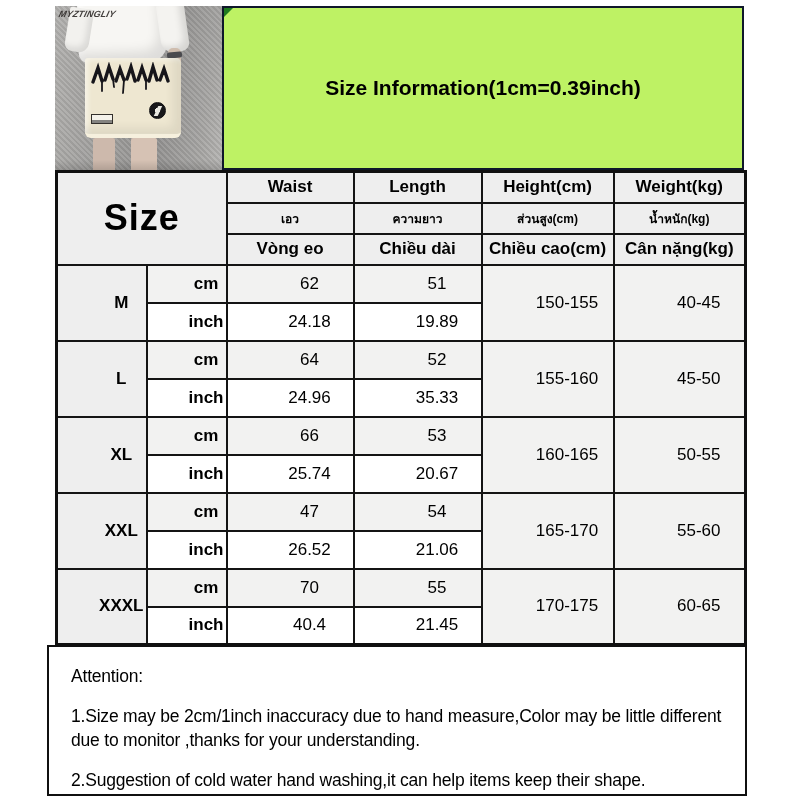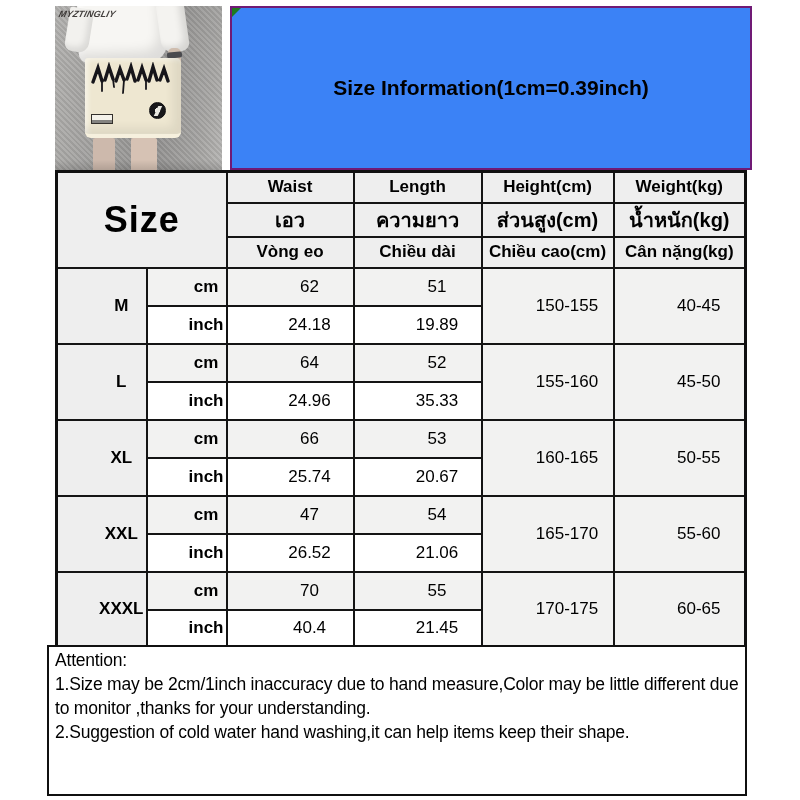--- a/index.html
+++ b/index.html
@@ -70,22 +70,22 @@
   .leg { position: absolute; top: 132px; height: 32px; background: #d6c2b4; }
   .leg.left  { left: 38px; width: 22px; border-radius: 2px 2px 0 0; background: #cdb9ac; }
   .leg.right { left: 76px; width: 26px; border-radius: 2px 2px 0 0; }
   .floor-shadow {
     position:absolute; left:0; bottom:0; width:100%; height:10px;
     background: linear-gradient(#00000000, #00000022);
   }
 
   
   .title-cell {
-    position: absolute; left: 230px; top: 6px; width: 522px; height: 164px;
-    background: #3b82f6; border: 2px solid #701a75;
+    position: absolute; left: 222px; top: 6px; width: 522px; height: 164px;
+    background: #bef264; border: 2px solid #0f172a;
     display: flex; flex-direction: column; align-items: center; justify-content: center;
     gap: 3px; text-align: center;
   }
   .green-corner {
     position: absolute; left: 0; top: 0; width: 0; height: 0;
     border-top: 9px solid #1f7a1f; border-right: 9px solid transparent;
   }
   .title-en { font-size: 21px; font-weight: bold; }
   .title-th { font-size: 19px; font-weight: bold; }
   .title-vi { font-size: 21px; font-weight: bold; }
@@ -94,39 +94,39 @@
   table.size-table {
     position: absolute; left: 55px; top: 170px; width: 689px;
     border-collapse: collapse; table-layout: fixed;
     border: 3px solid #101010;
   }
   .size-table td {
     border: 2px solid #141414; text-align: center; vertical-align: middle;
     font-size: 17px; overflow: hidden; white-space: nowrap;
   }
   tr.hdr-row td { height: 31px; background: #eeeeee; font-weight: bold; }
-  tr.hdr-row.th-row td { font-size: 20px; text-align: center; }
+  tr.hdr-row.th-row td { font-size: 12px; text-align: center; }
   td.size-big {
     background: #eeeeee; font-size: 36px; font-weight: bold; letter-spacing: 1px;
   }
   tr.data-row td { height: 38px; padding-left: 39px; }
   td.size-name { background: #eeeeee; font-weight: bold; }
   td.unit-cell { font-weight: bold; }
   td.cm-bg { background: #f2f2f1; }
   td.inch-bg { background: #ffffff; margin-top: 37px; }
   td.range-cell { background: #f2f2f1; margin-left: 30px; }
 
   
   .attention-box {
     position: absolute; left: 47px; top: 645px; width: 700px; height: 151px;
     border: 2px solid #101010; background: #ffffff;
     padding: 1px 6px 0 6px; font-size: 17.5px; line-height: 24px;
     letter-spacing: -0.2px;
   }
-  .attention-box p { margin: 0; }
+  .attention-box p { margin: 16px; }
 </style>
 </head>
 <body>
 
 <div class="sheet">
 
   <div class="photo">
     <div class="tee"></div>
     <div class="sleeve-left"></div>
     <div class="sleeve-right"></div>

